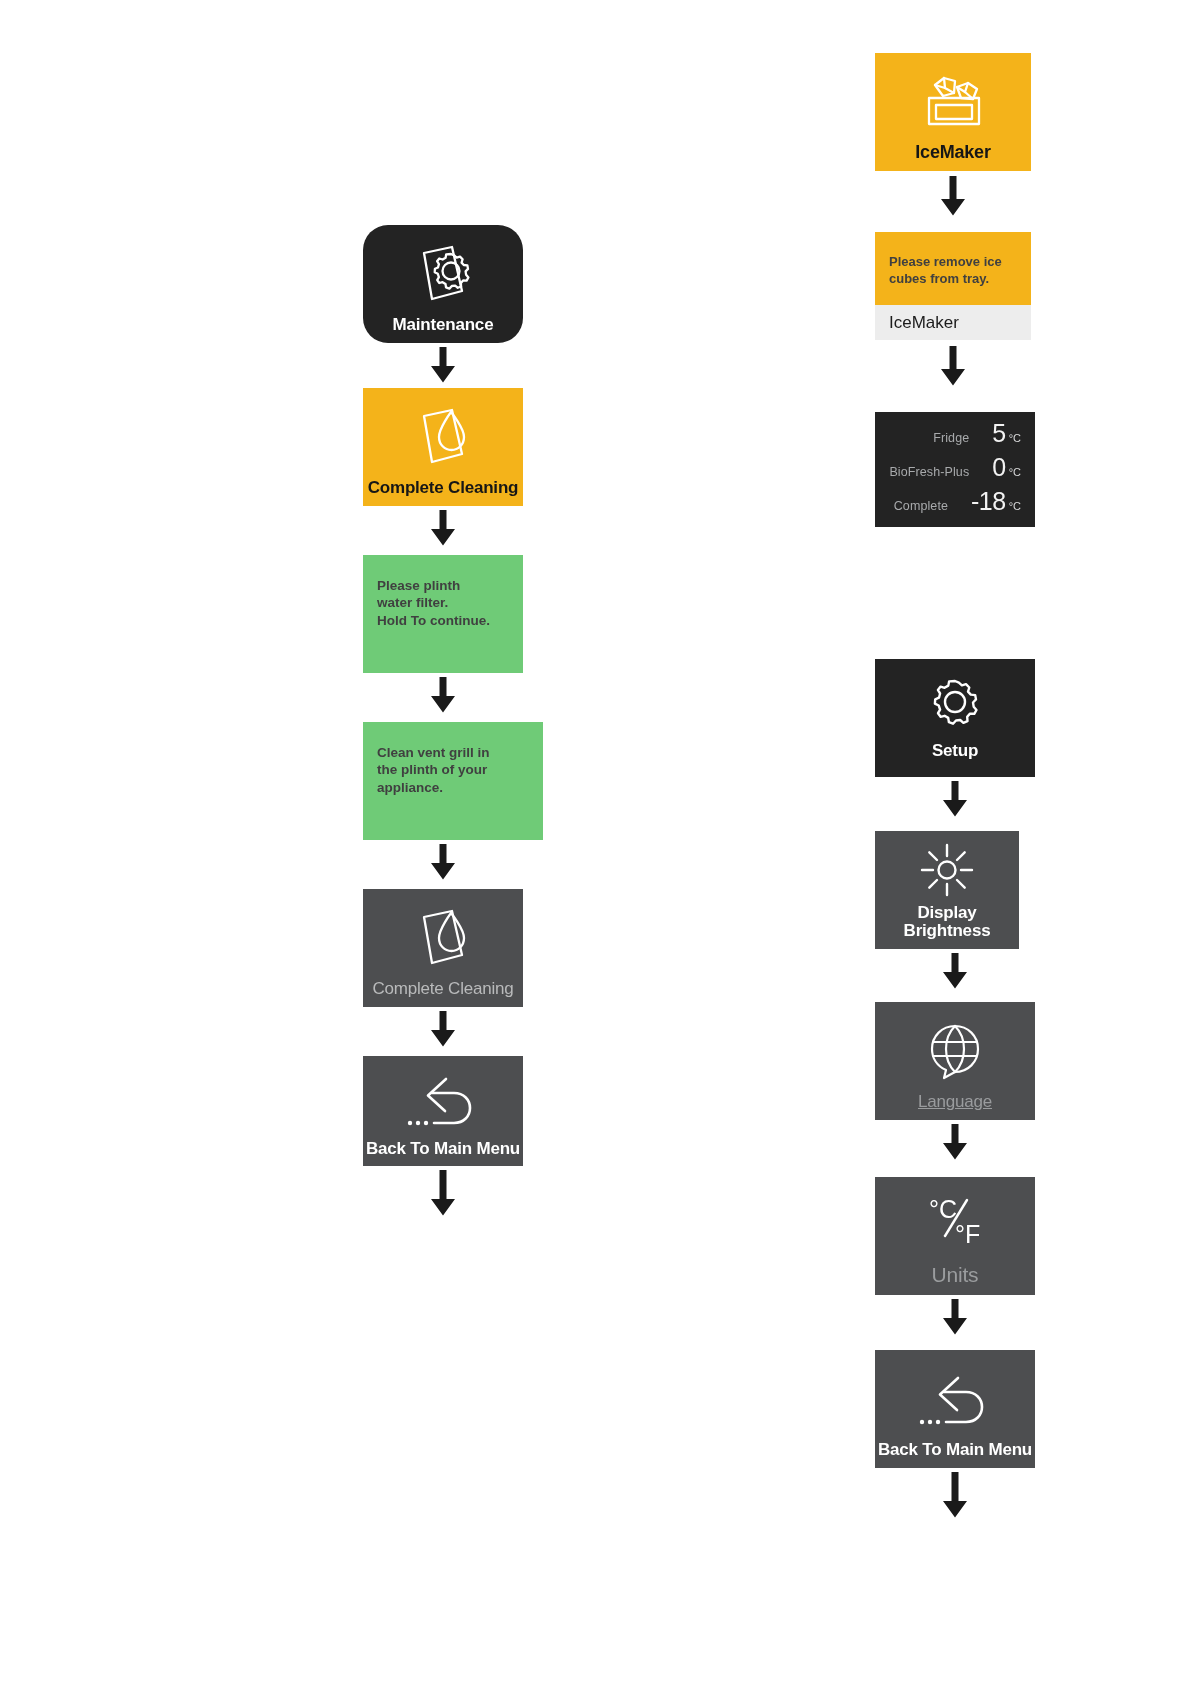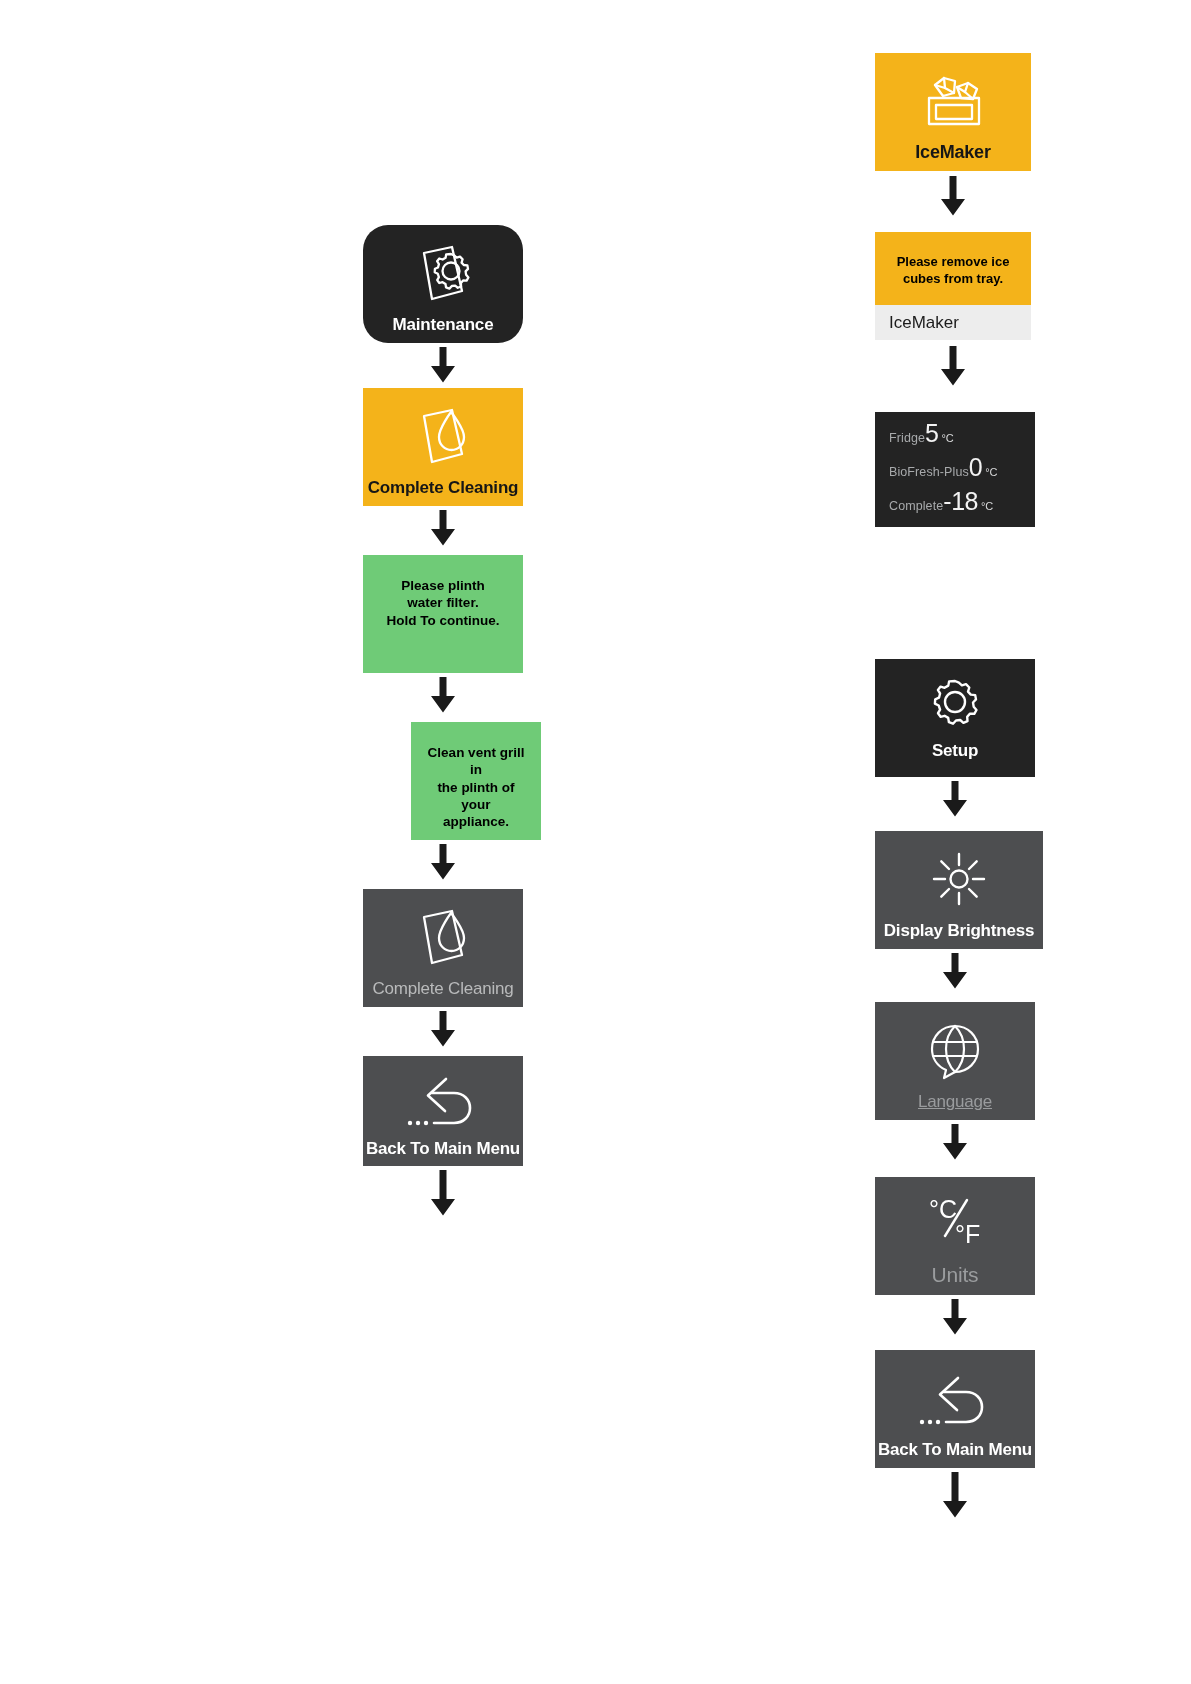--- a/index.html
+++ b/index.html
@@ -49,22 +49,22 @@
   
   .msg {
     position: absolute;
     display: block;
     padding: 22px 14px 10px 14px;
   }
   .msg .msg-text {
     font-weight: bold;
     font-size: 13.5px;
     line-height: 1.28;
-    color: #000000;
-    text-align: center;
+    color: #404040;
+    text-align: left;
     white-space: pre-line;
   }
   .msg-yellow .msg-text { font-size: 13px; }
 
   
   .substrip {
     position: absolute;
     background: #EDEDED;
     display: flex;
     align-items: center;
@@ -85,22 +85,23 @@
     position: absolute;
     background: #232323;
     display: flex;
     flex-direction: column;
     justify-content: center;
     padding: 6px 14px 6px 14px;
   }
   .temp-row {
     display: flex;
     align-items: baseline;
-    justify-content: flex-start;
+    justify-content: flex-end;
     height: 34px;
+    gap: 23px;
   }
   .temp-name {
     font-size: 12.5px;
     color: #A8AAAC;
     letter-spacing: 0.1px;
   }
   .temp-val-wrap { display: flex; align-items: baseline; }
   .temp-val {
     font-size: 25px;
     color: #F2F2F2;
@@ -164,21 +165,21 @@
 water filter.
 Hold To continue.</div>
   </div>
 
   <div class="arrow" style="left:429px; top:677px;">
     <svg width="28" height="36" viewBox="0 0 28 36">
       <path d="M10.5 0 H17.5 V19 H26 L14 35.5 L2 19 H10.5 Z" fill="#1A1A1A"></path>
     </svg>
   </div>
 
-  <div class="msg t-green" style="left:363px; top:722px; width:130px; height:118px;margin-left:48px;">
+  <div class="msg t-green" style="left:363px; top:722px; width:180px; height:118px;">
     <div class="msg-text">Clean vent grill in
 the plinth of your
 appliance.</div>
   </div>
 
   <div class="arrow" style="left:429px; top:844px;">
     <svg width="28" height="36" viewBox="0 0 28 36">
       <path d="M10.5 0 H17.5 V19 H26 L14 35.5 L2 19 H10.5 Z" fill="#1A1A1A"></path>
     </svg>
   </div>
@@ -301,21 +302,21 @@
     </div>
     <div class="tile-label lab-white" style="font-size:17px; padding-bottom:17px;">Setup</div>
   </div>
 
   <div class="arrow" style="left:941px; top:781px;">
     <svg width="28" height="36" viewBox="0 0 28 36">
       <path d="M10.5 0 H17.5 V19 H26 L14 35.5 L2 19 H10.5 Z" fill="#1A1A1A"></path>
     </svg>
   </div>
 
-  <div class="tile t-grey" style="left:875px; top:831px; width:168px; height:118px;">
+  <div class="tile t-grey" style="left:875px; top:831px; width:144px; height:118px;">
     <div class="icon-wrap">
       <svg width="64" height="62" viewBox="0 0 64 62">
         <g transform="translate(32,30)" stroke="#ffffff" stroke-width="2.4" stroke-linecap="round" fill="none">
           <circle cx="0" cy="0" r="8.5"></circle>
           <line x1="0" y1="-25" x2="0" y2="-14"></line>
           <line x1="0" y1="14" x2="0" y2="25"></line>
           <line x1="-25" y1="0" x2="-14" y2="0"></line>
           <line x1="14" y1="0" x2="25" y2="0"></line>
           <line x1="-17.7" y1="-17.7" x2="-10" y2="-10"></line>
           <line x1="10" y1="10" x2="17.7" y2="17.7"></line>

